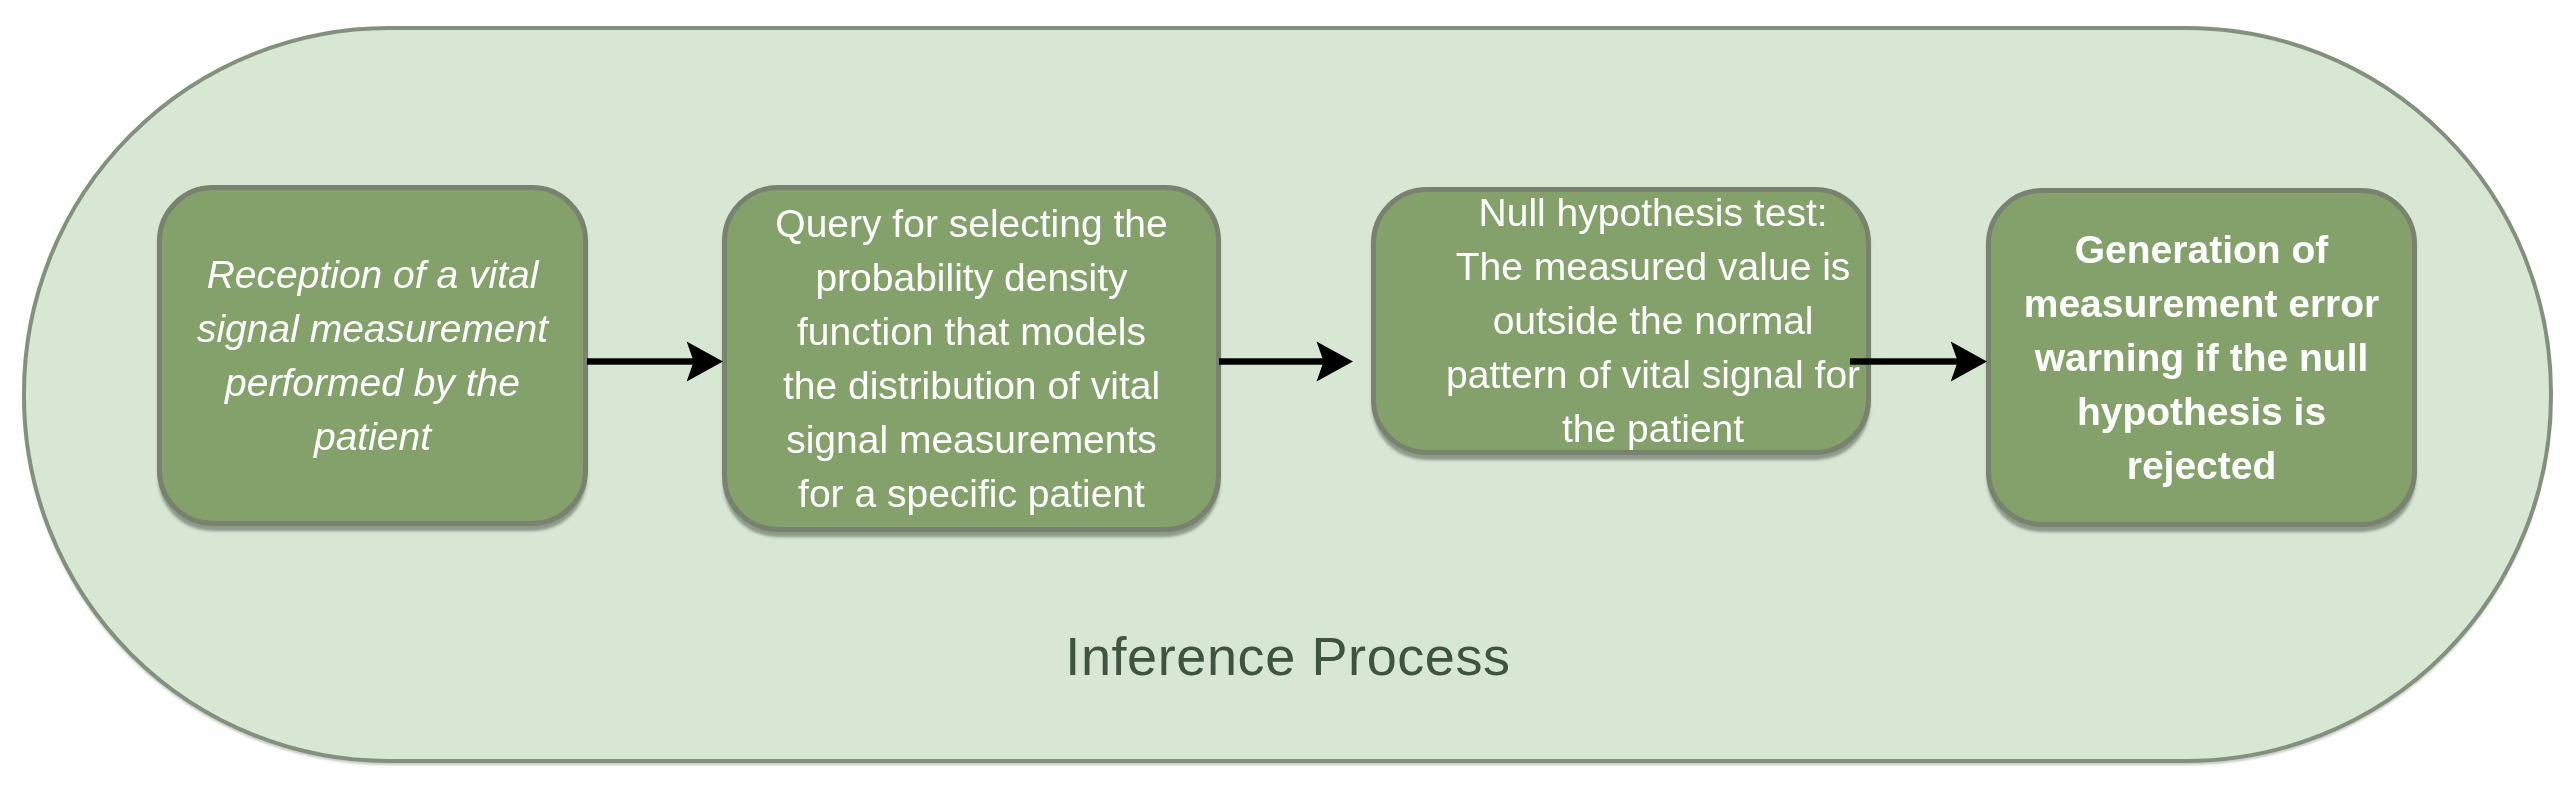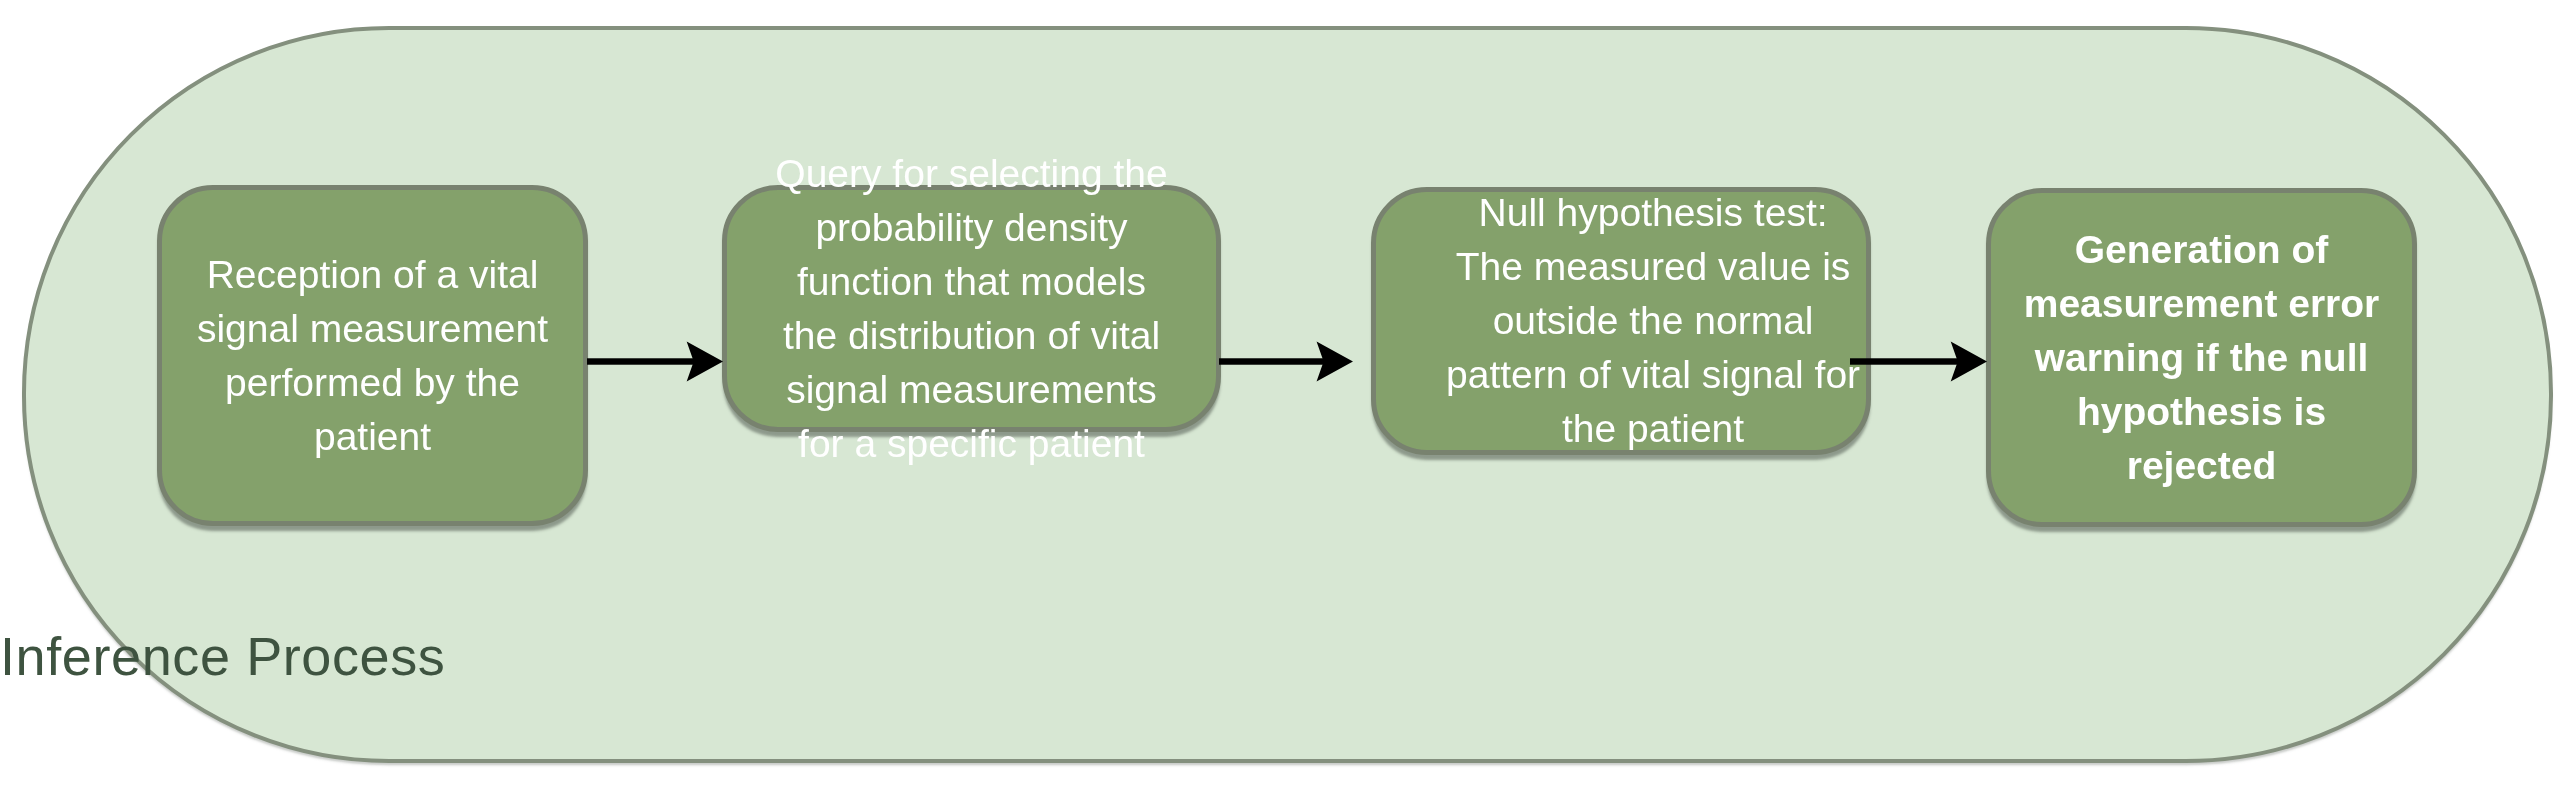--- a/index.html
+++ b/index.html
@@ -46,38 +46,38 @@
     box-shadow:0 5.9px 2.9px -1.8px rgba(80,90,80,0.55);
   }
   .node-label{
     color:var(--node-text);
     font-size:39px;
     line-height:54px;
     text-align:center;
     white-space:pre-line;
     padding:0 5.9px;
   }
-  .node1{ left:157px;  top:185px; width:431px; height:341px; }
-  .node2{ left:722px; top:185px; width:499px; height:247px; }
+  .node1{ left:157px;  top:185px; width:431px; height:341px;font-style:italic; }
+  .node2{ left:722px; top:185px; width:499px; height:347px; }
   .node3{ left:1371px; top:187px; width:500px; height:268px;justify-content:flex-end; }
   .node4{ left:1986px; top:188px; width:431px; height:339px;font-weight:bold; }
   .arrow{
     position:absolute;
     top:338px;
     height:47px;
   }
   .arrow rect, .arrow polygon{ fill:var(--arrow); }
   .arrow1{ left:587px; }
   .arrow2{ left:1219px; }
   .arrow3{ left:1850px; }
   .diagram-title{
     position:absolute;
     left:0; right:0;
     top:627px;
-    text-align:left;
+    text-align:center;
     font-size:54px;
     line-height:59px;
     color:var(--title-text);
     letter-spacing:0.6px;
   }
 </style>
 </head>
 <body>
 
 <div class="canvas">

